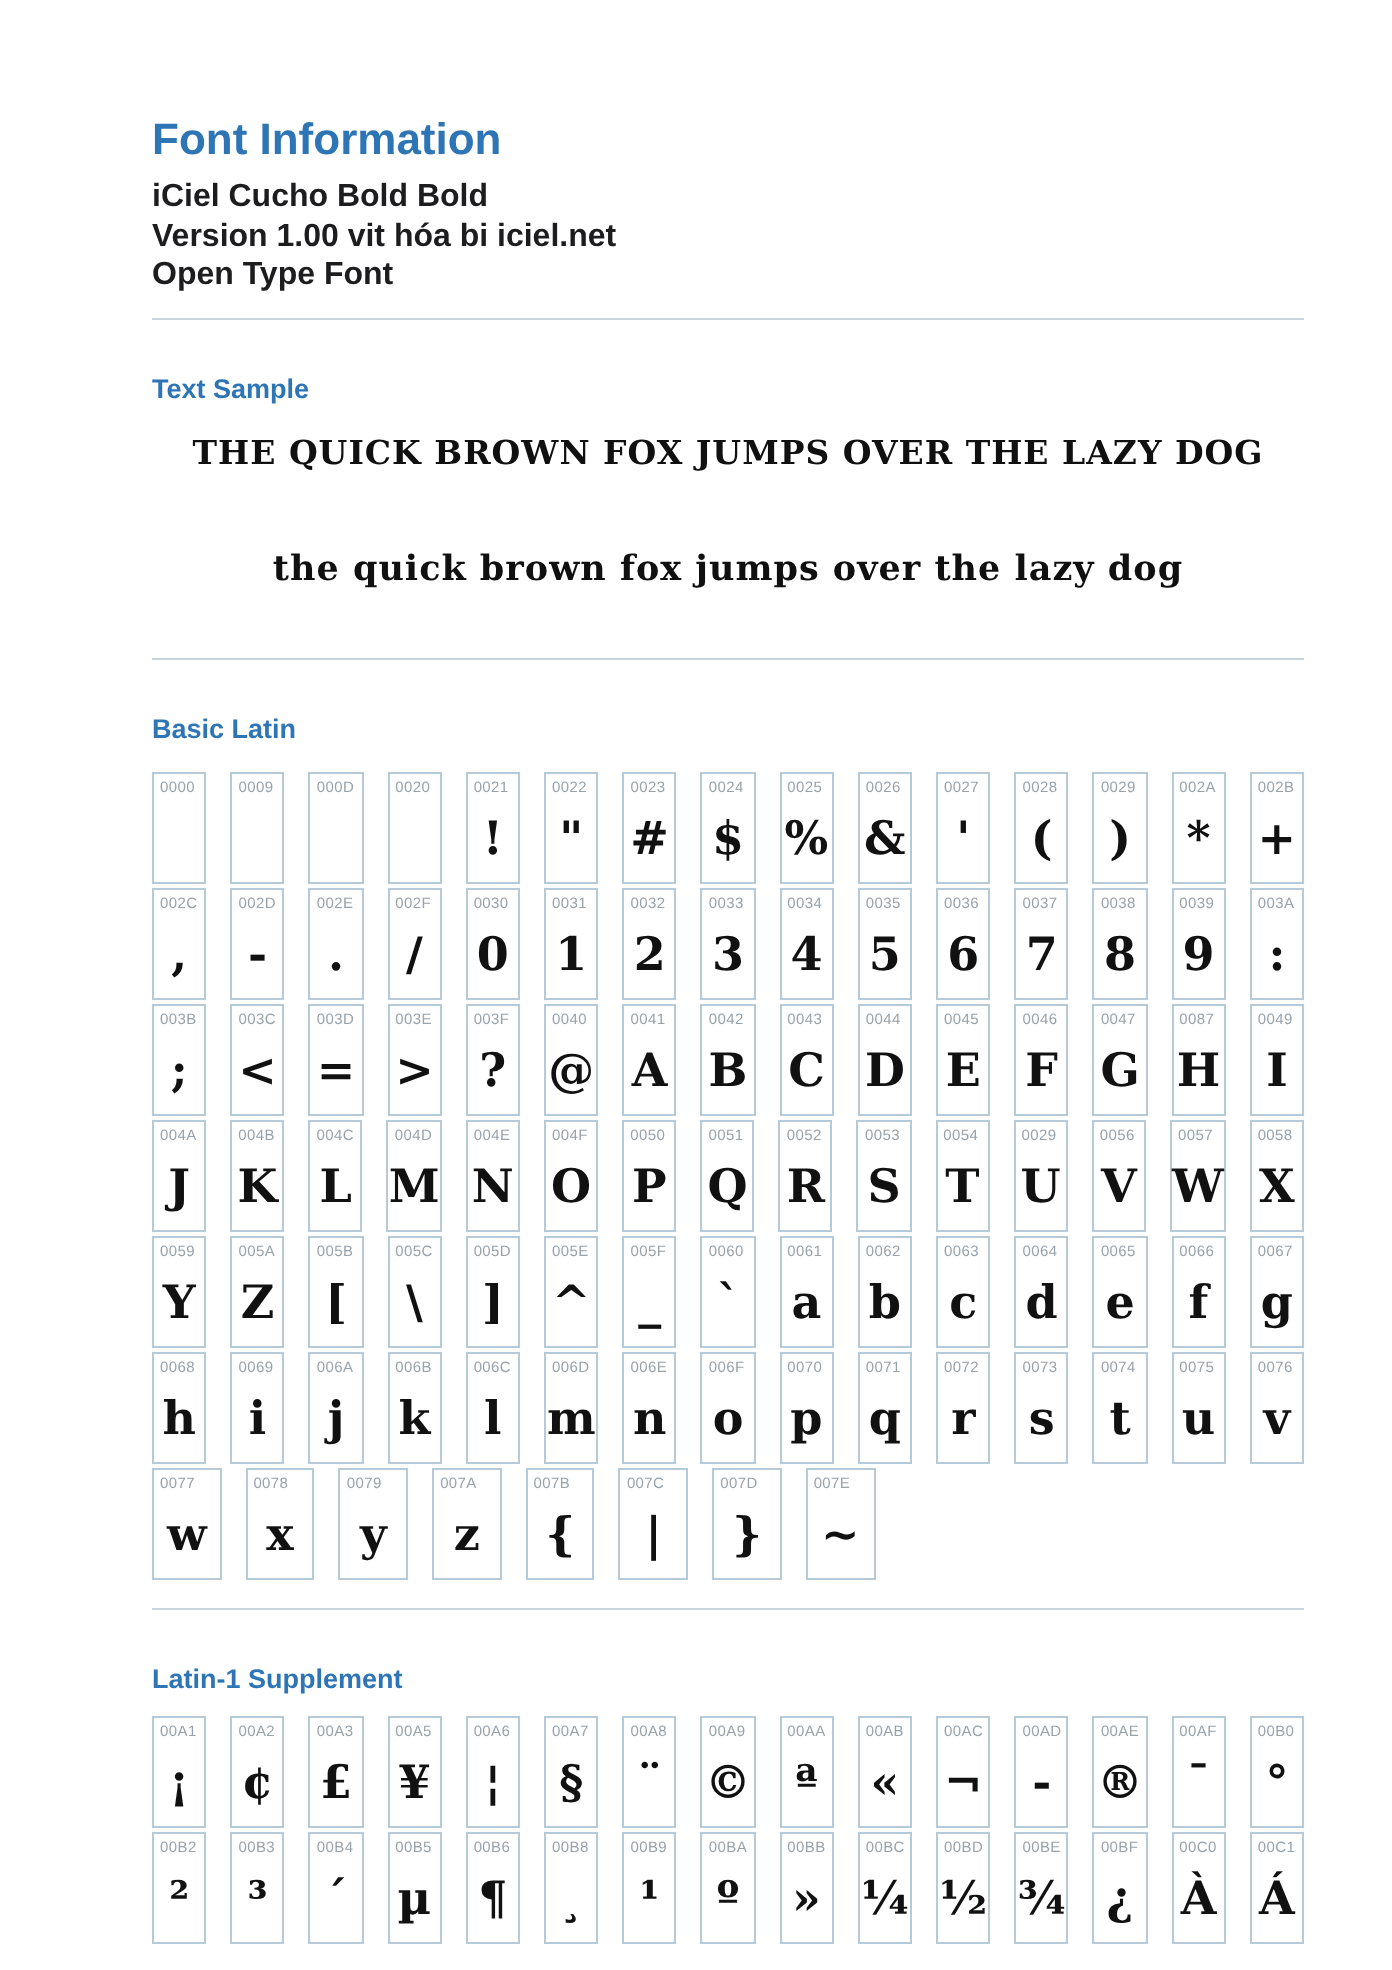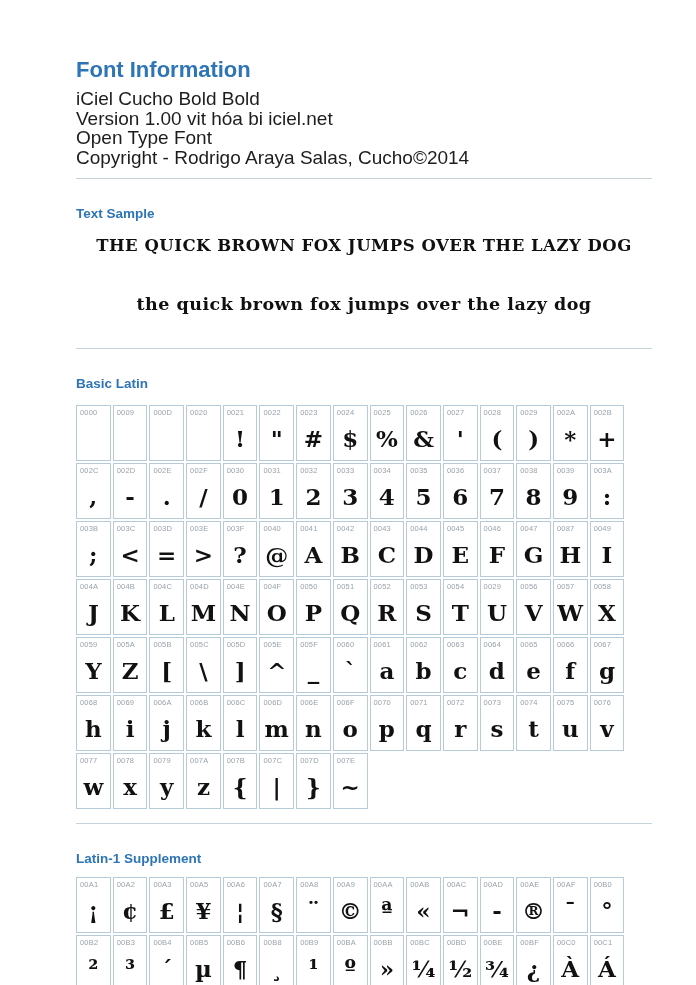--- a/index.html
+++ b/index.html
@@ -21,23 +21,23 @@
     padding: 58px 44px 0 76px;
   }
   .doc-title {
     margin: 0 0 7px 0;
     font-size: 22px;
     line-height: 24px;
     font-weight: bold;
     color: #2e75b6;
   }
   .info-line {
-    font-size: 19px;
+    font-size: 16px;
     line-height: 19.5px;
-    font-weight: normal;
+    font-weight: bold;
     color: #1d1d1f;
   }
   .divider {
     border: none;
     border-top: 1px solid #c9d3da;
     margin: 0;
   }
   .div-1 { margin-top: 11px; }
   .div-2 { margin-top: 34px; }
   .div-3 { margin-top: 14px; }
@@ -67,21 +67,21 @@
     color: #101010;
   }
   .glyph-table {
     margin-top: 13px;
   }
   .glyph-table.latin1 {
     margin-top: 10px;
   }
   .grid-row {
     display: flex;
-    gap: 2px;
+    gap: 12px;
     margin-bottom: 2px;
   }
   .cell {
     box-sizing: border-box;
     width: 34.7px;
     height: 56px;
     border: 1px solid #b5cbda;
     background: #ffffff;
     display: flex;
     flex-direction: column;
@@ -111,21 +111,20 @@
 <body>
 
 <div class="page">
 
   <h1 class="doc-title">Font Information</h1>
 
   <div>
     <div class="info-line">iCiel Cucho Bold Bold</div>
     <div class="info-line">Version 1.00 vit hóa bi iciel.net</div>
     <div class="info-line">Open Type Font</div>
-    <div class="info-line">Copyright - Rodrigo Araya Salas, Cucho©2014</div>
   </div>
 
   <hr class="divider div-1">
 
   <h2 class="section-heading">Text Sample</h2>
   <div class="sample-upper">THE QUICK BROWN FOX JUMPS OVER THE LAZY DOG</div>
   <div class="sample-lower">the quick brown fox jumps over the lazy dog</div>
 
   <hr class="divider div-2">
 

